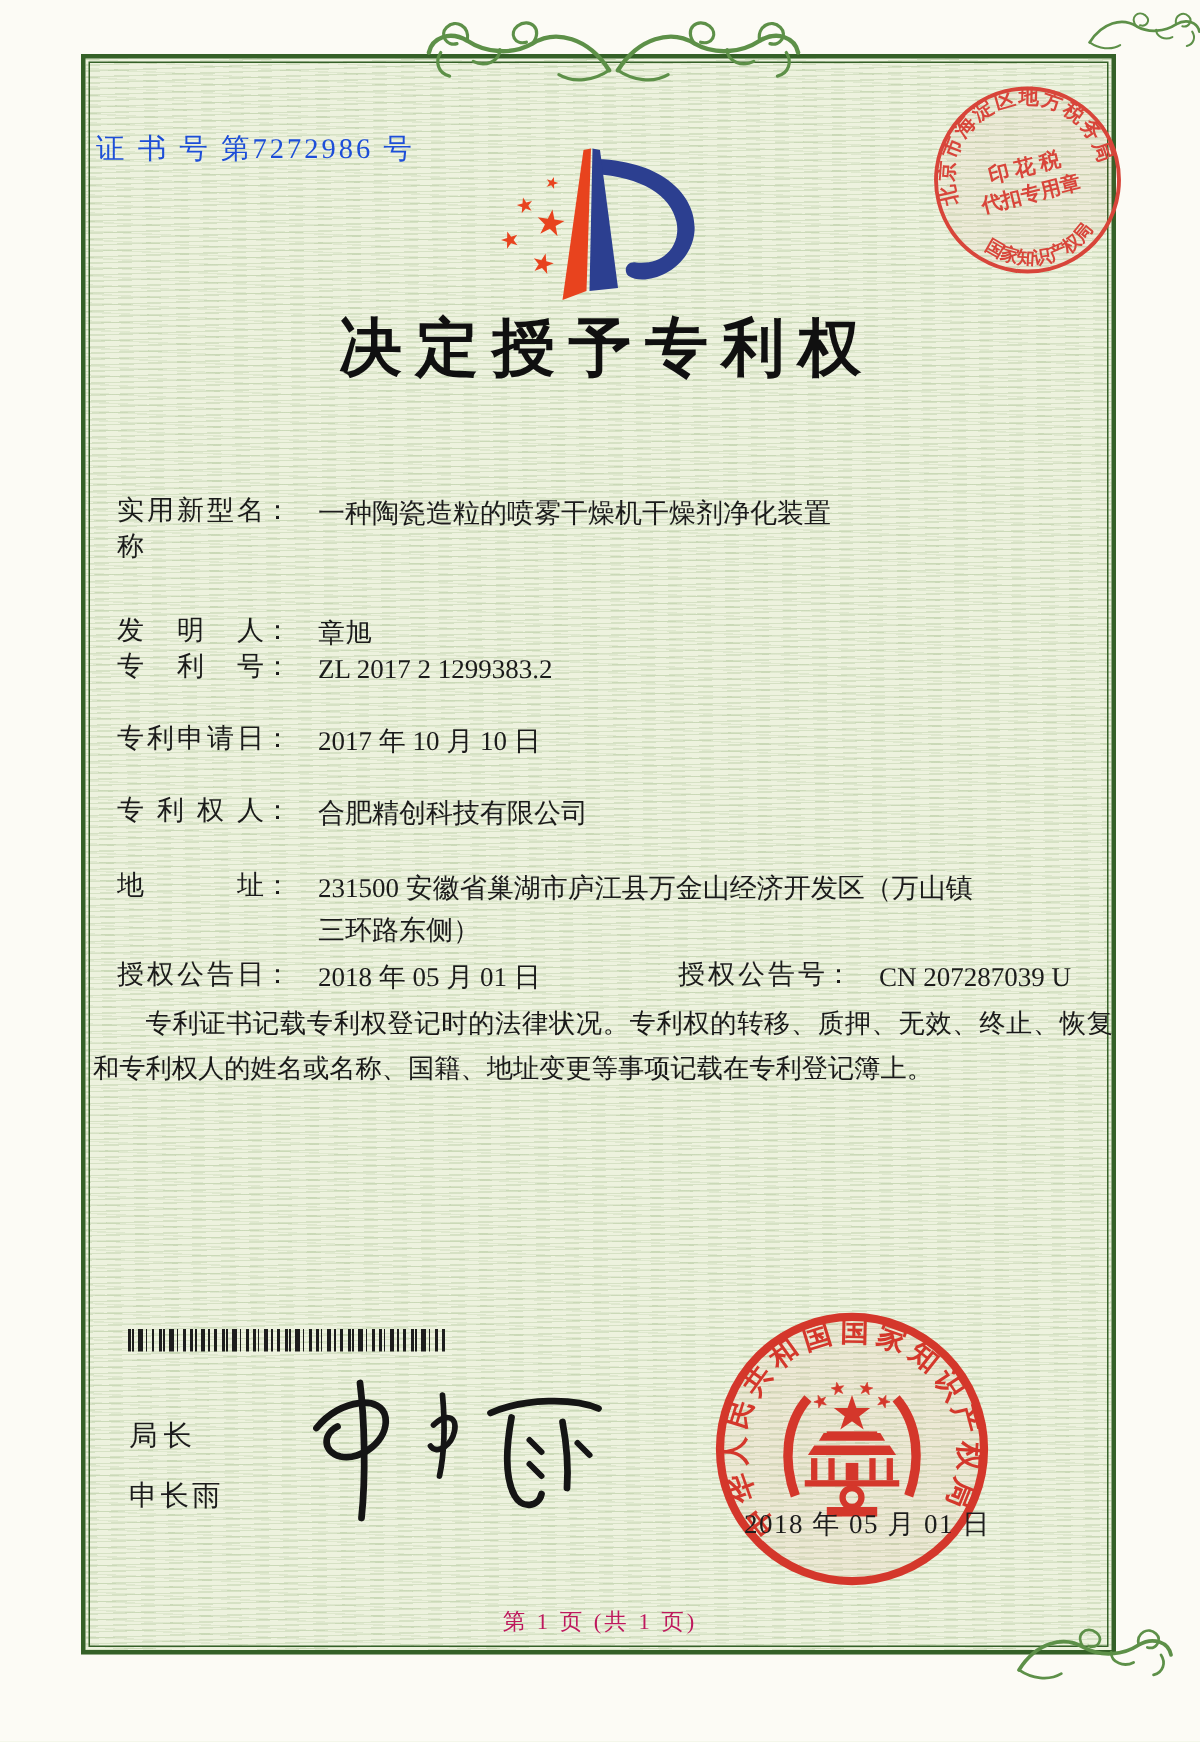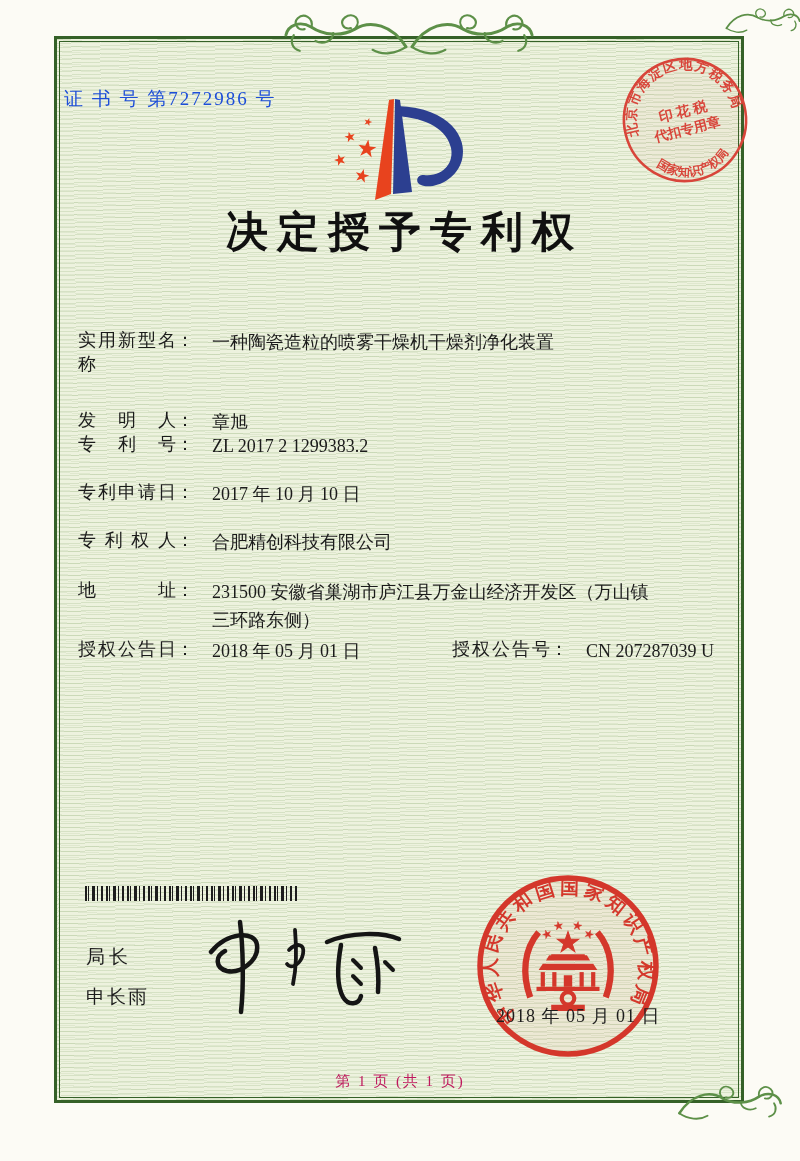--- a/index.html
+++ b/index.html
@@ -119,20 +119,21 @@
 三环路东侧）</span>
 </div>
 <div class="abs row" style="top:637px">
   <span class="flabel">授权公告日</span><span class="colon">：</span><span class="fvalue">2018 年 05 月 01 日</span>
 </div>
 <div class="abs grant">
   <span class="flabel">授权公告号</span><span class="colon">：</span><span class="fvalue">CN 207287039 U</span>
 </div>
 
 <div class="abs body-text">
+  <p>专利证书记载专利权登记时的法律状况。专利权的转移、质押、无效、终止、恢复和专利权人的姓名或名称、国籍、地址变更等事项记载在专利登记簿上。</p>
 </div>
 
 <div class="abs barcode"></div>
 
 <div class="abs director-title">局长</div>
 <div class="abs director-name">申长雨</div>
 
 <svg class="abs sig" viewBox="0 0 235 110" fill="none" stroke="#151515" stroke-width="4.5" stroke-linecap="round" stroke-linejoin="round">
   <path d="M26,40 C42,20 70,18 72,33 C74,48 56,62 42,59 C30,56 30,44 40,39"></path>
   <path d="M55,10 C58,34 59,72 56,100"></path>

